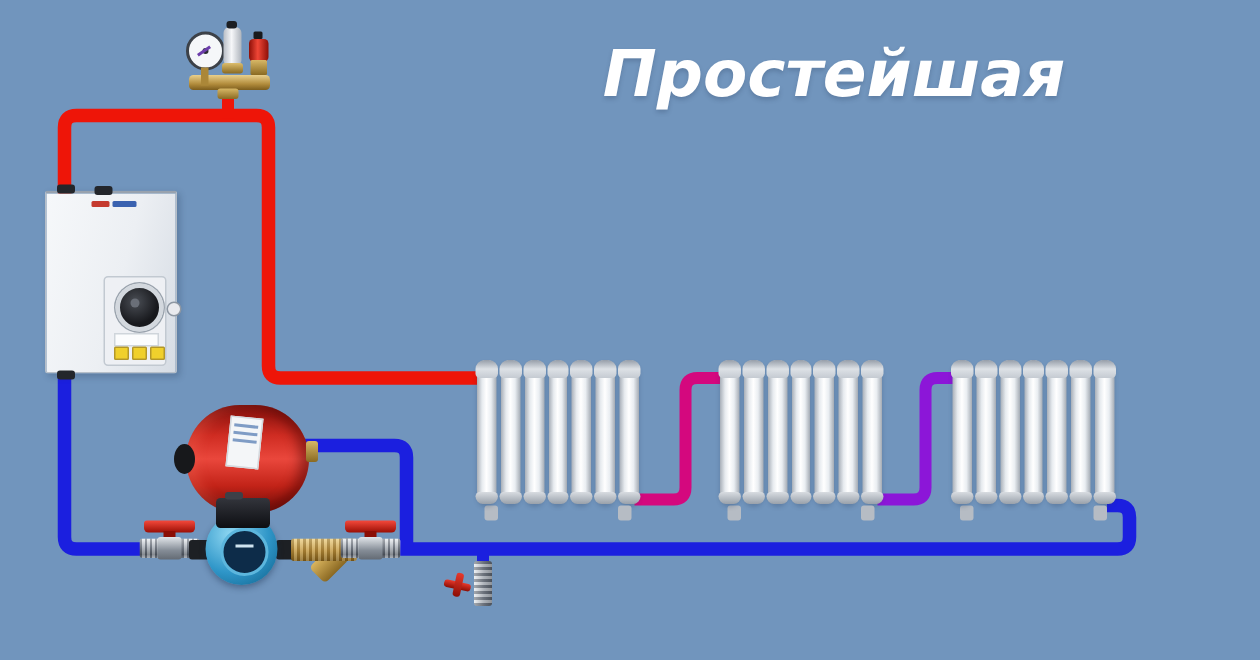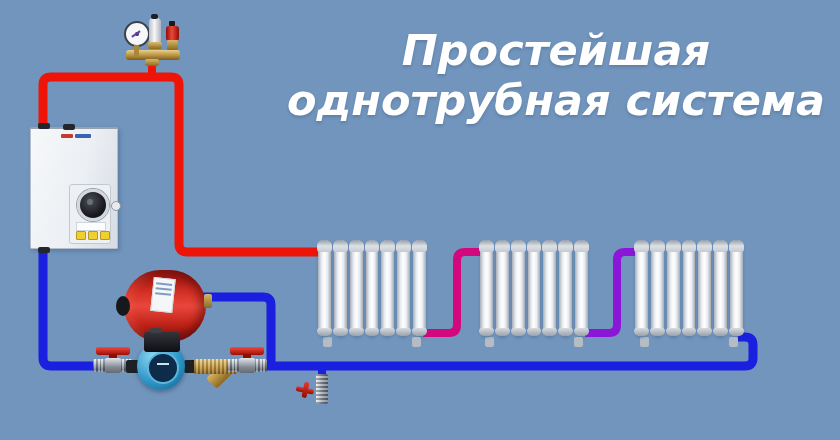--- a/index.html
+++ b/index.html
@@ -134,21 +134,20 @@
     <path d="M152,79 L152,55" fill="none" stroke-width="8" stroke="#ee1508"></path>
     <path d="M738,337 L745,337 Q753,337 753,345 L753,358 Q753,366 745,366 L51,366 Q43,366 43,358 L43,243" fill="none" stroke-width="9" stroke-linejoin="round" stroke="#1b1fdf"></path>
     <path d="M203,297 L263,297 Q271,297 271,305 L271,364" fill="none" stroke-width="9" stroke-linejoin="round" stroke="#1b1fdf"></path>
     <path d="M322,364 L322,384" fill="none" stroke-width="8" stroke="#1b1fdf"></path>
     <path d="M423,333 L449,333 Q457,333 457,325 L457,260 Q457,252 465,252 L488,252" fill="none" stroke-width="8" stroke-linejoin="round" stroke="#d4087e"></path>
     <path d="M585,333 L609,333 Q617,333 617,325 L617,260 Q617,252 625,252 L644,252" fill="none" stroke-width="8" stroke-linejoin="round" stroke="#8c16d8"></path>
   </svg>
 
   <div class="title" style="color: rgb(255, 255, 255);">
     <div>Простейшая</div>
-    <div>однотрубная система</div>
   </div>
 
   <div class="boiler">
     <div class="stub" style="left:7px; top:-6px;"></div>
     <div class="stub" style="left:32px; top:-5px;"></div>
     <div class="stub" style="left:7px; bottom:-5px;"></div>
     <div class="logo">
         <i class="l1"></i>
         <i class="l2"></i>
       </div>

